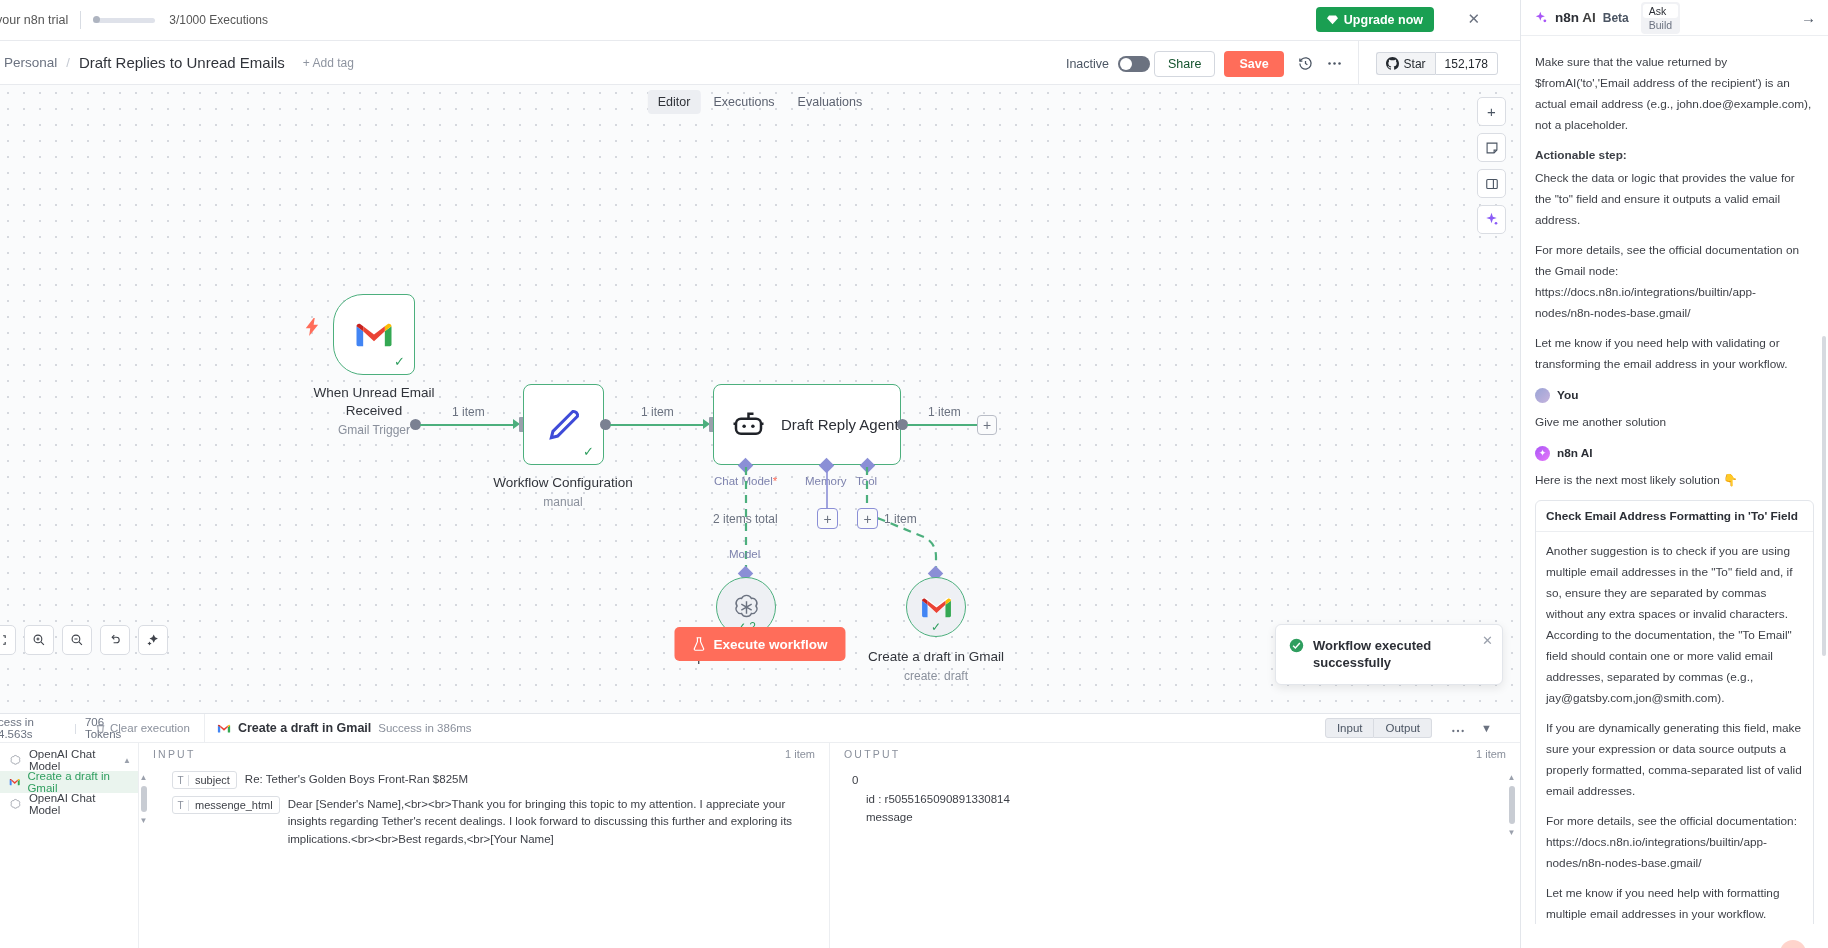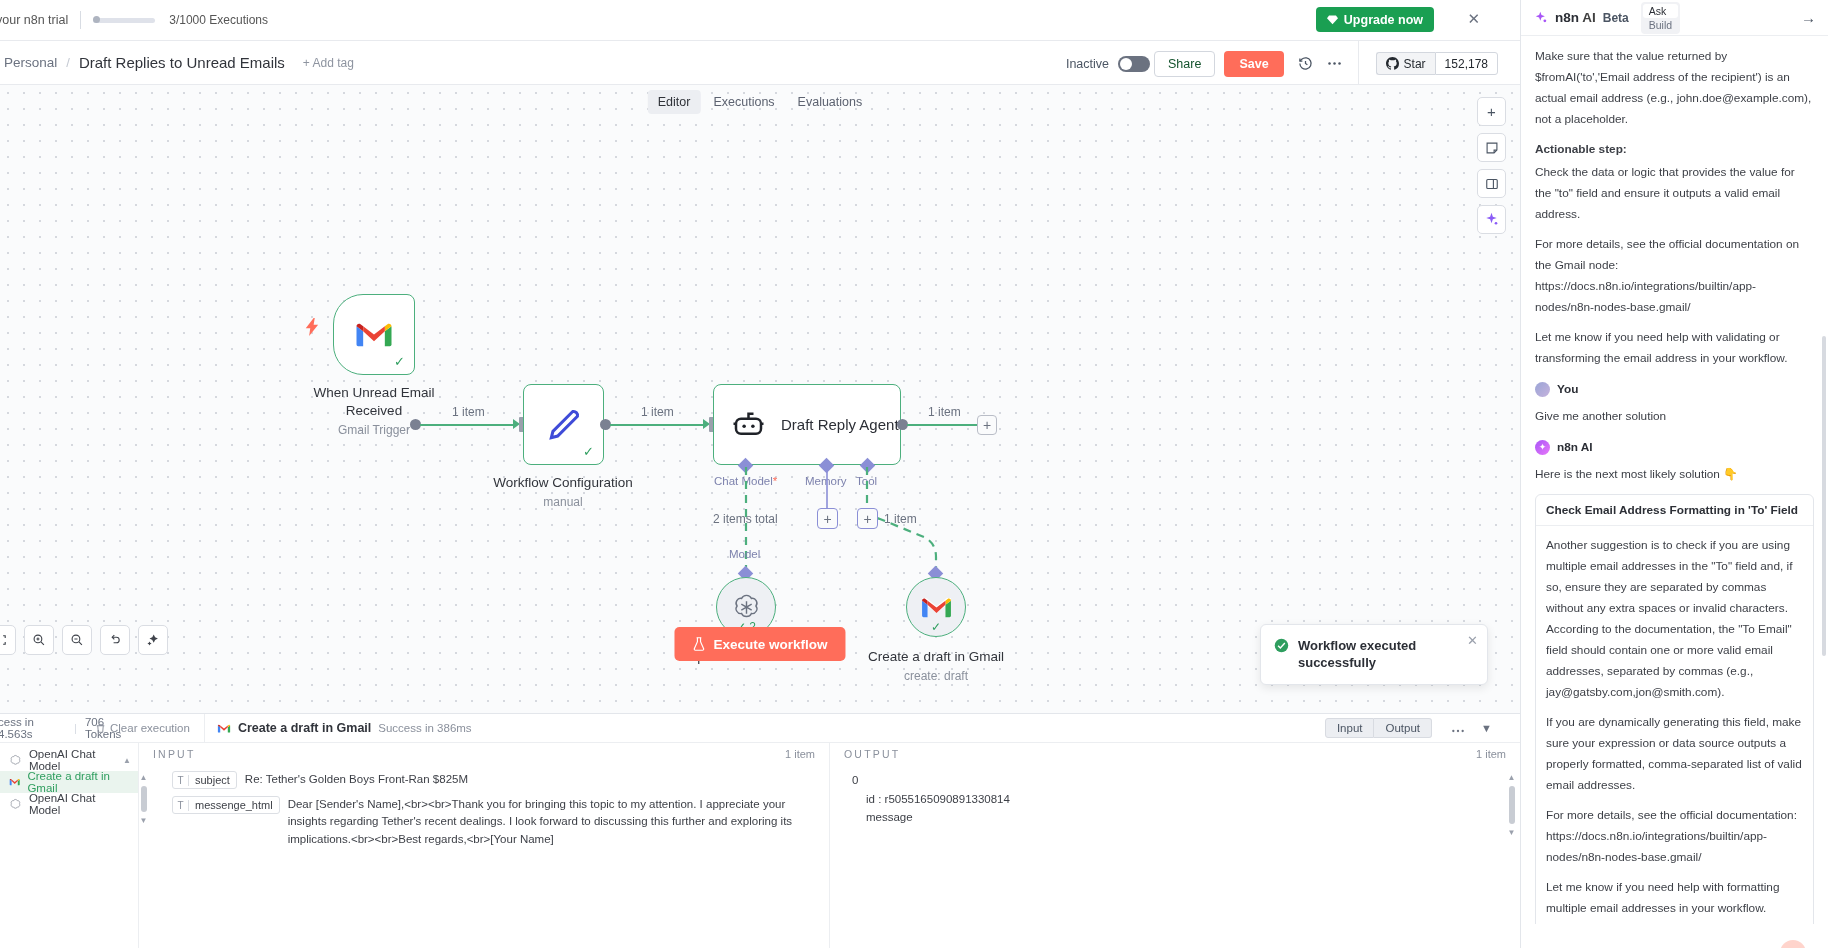--- a/index.html
+++ b/index.html
@@ -118,21 +118,21 @@
   .exec-wf-btn {
     position: absolute; left: 50%; transform: translateX(-50%); bottom: 52px;
     background: #ff6d5a; color: #fff; border: none; border-radius: 5px;
     height: 34px; padding: 0 18px; font-size: 13.5px; font-weight: 600;
     display: flex; align-items: center; gap: 8px; cursor: pointer; z-index: 20;
     font-family: "Liberation Sans", sans-serif;
   }
 
   
   .toast {
-    position: absolute; right: 32px; bottom: 28px; width: 228px;
+    position: absolute; right: 17px; bottom: 28px; width: 228px;
     background: #fff; border: 1px solid #e3e6eb; border-radius: 6px;
     box-shadow: 0 3px 10px rgba(0,0,0,.09);
     padding: 12px 13px; display: flex; gap: 9px; z-index: 25;
   }
   .toast-title { font-size: 13px; font-weight: 700; color: #2c2f36; line-height: 1.35; }
   .toast-x { position: absolute; right: 9px; top: 8px; color: #9aa0ac; font-size: 13px; cursor: pointer; }
 
   
   .node { position: absolute; }
   .node-box {
@@ -642,21 +642,21 @@
       </span>
       <span class="ai-beta">Beta</span>
       <span class="ai-seg">
         <span class="sel">Ask</span>
         <span>Build</span>
       </span>
       <span class="ai-collapse">→</span>
     </div>
 
     <div class="ai-scroll">
-      <div class="ai-p" style="margin-top:10px;">Make sure that the value returned by $fromAI('to','Email address of the recipient') is an actual email address (e.g., john.doe@example.com), not a placeholder.</div>
+      <div class="ai-p" style="margin-top:16px;">Make sure that the value returned by $fromAI('to','Email address of the recipient') is an actual email address (e.g., john.doe@example.com), not a placeholder.</div>
       <div class="ai-p bold">Actionable step:</div>
       <div class="ai-p">Check the data or logic that provides the value for the "to" field and ensure it outputs a valid email address.</div>
       <div class="ai-p">For more details, see the official documentation on the Gmail node: https://docs.n8n.io/integrations/builtin/app-nodes/n8n-nodes-base.gmail/</div>
       <div class="ai-p">Let me know if you need help with validating or transforming the email address in your workflow.</div>
 
       <div class="ai-who">
         <span class="ai-av you"></span>
         <span class="ai-who-name">You</span>
       </div>
       <div class="ai-p">Give me another solution</div>

